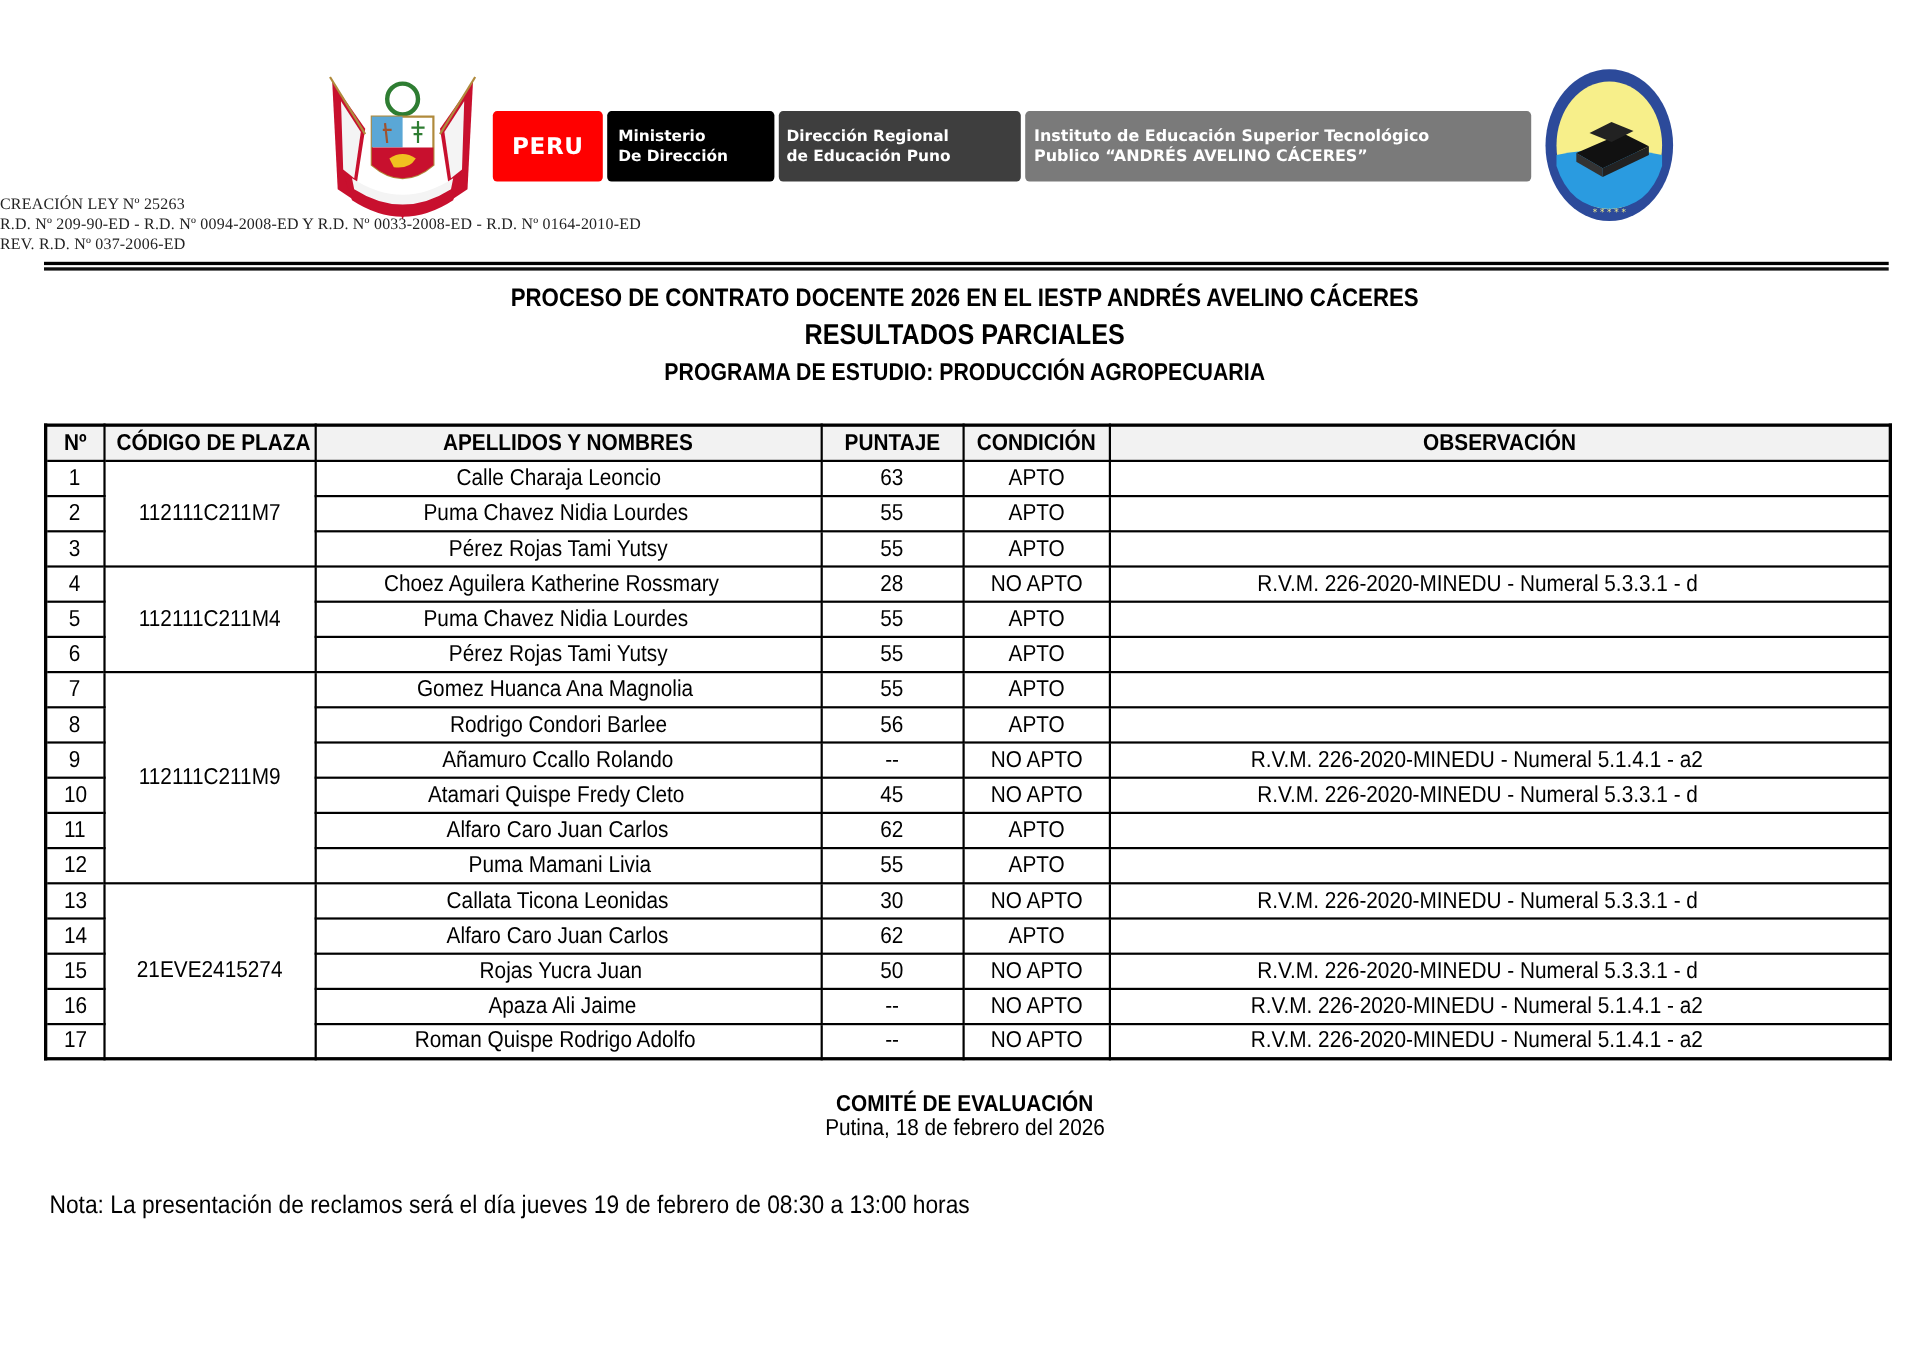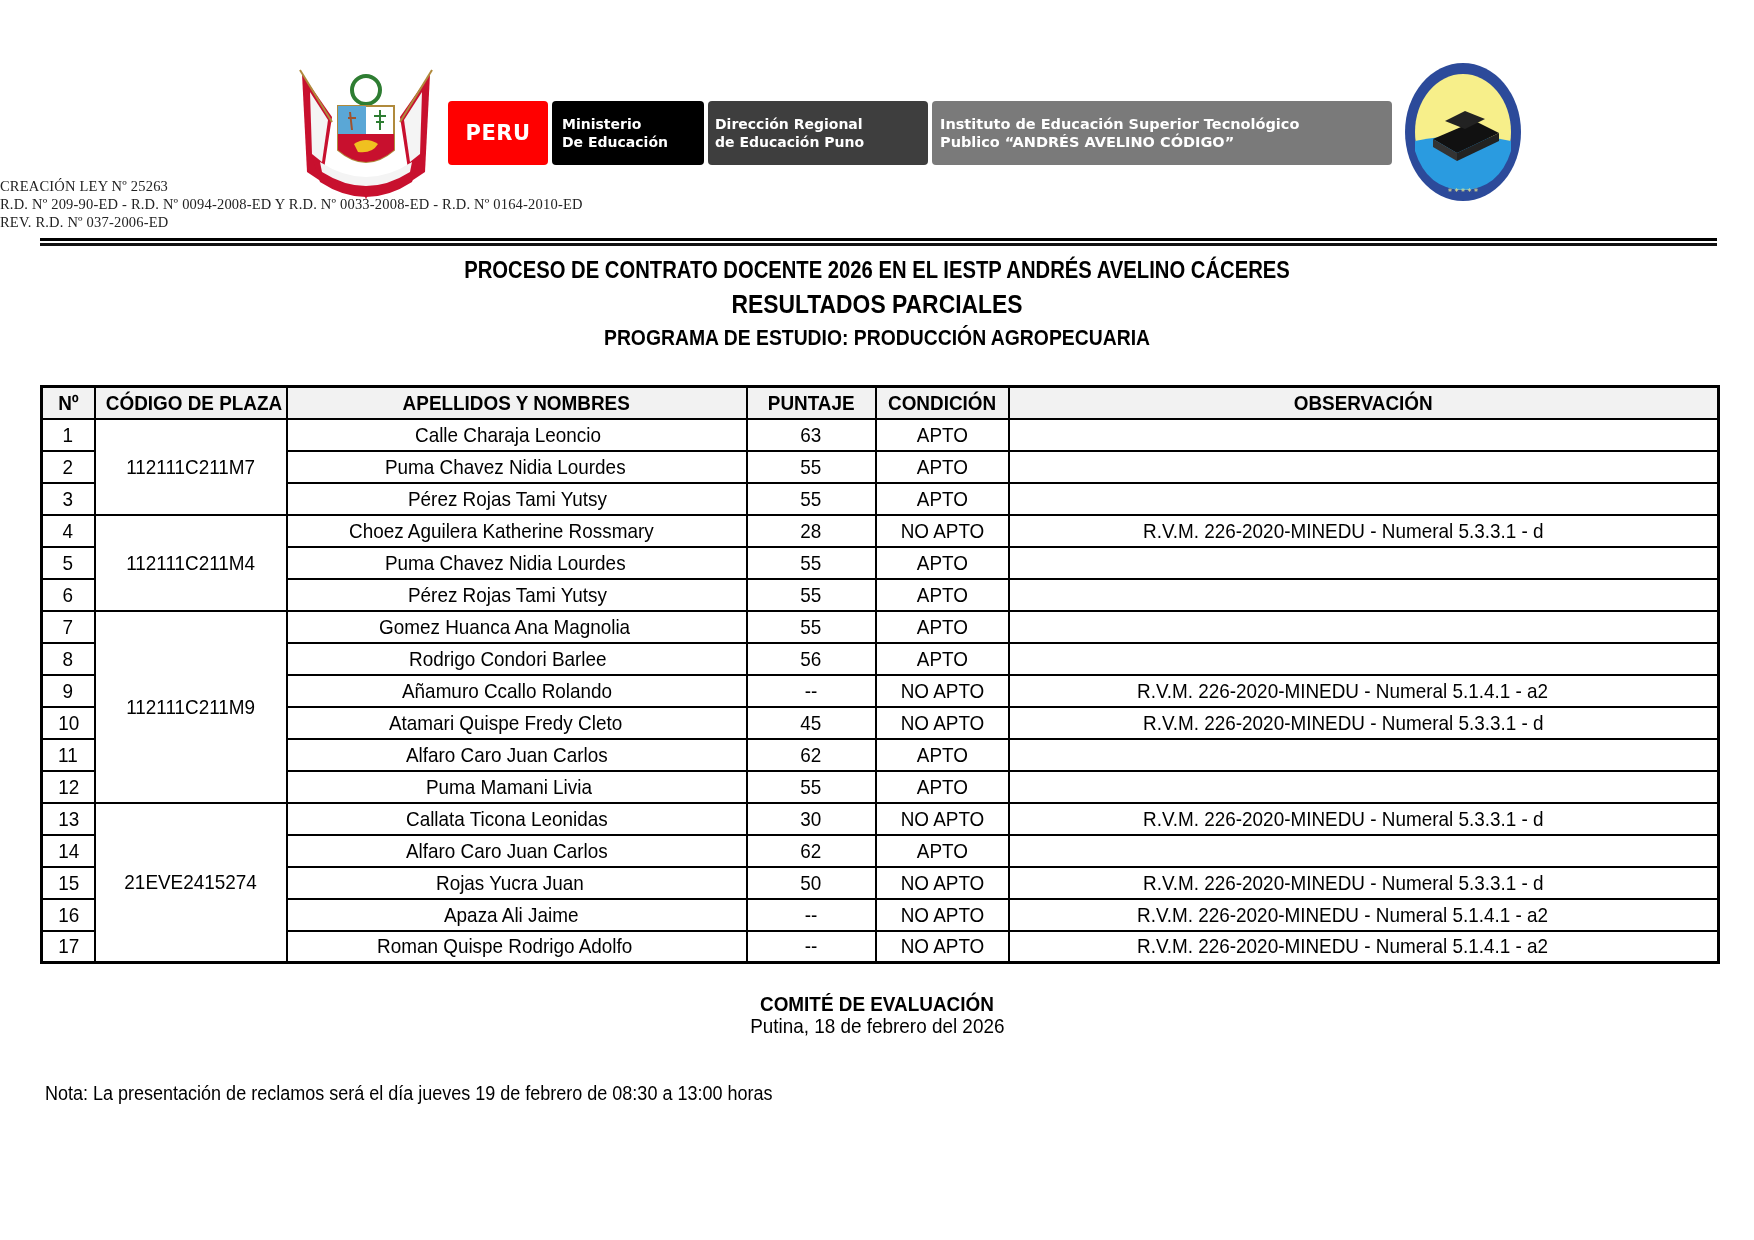--- a/index.html
+++ b/index.html
@@ -36,21 +36,21 @@
   table.results th { background: #f2f2f2; font-weight: bold; text-align: center; }
   table.results td.c { text-align: center; }
   table.results td.l { text-align: center; padding-left: 4px; }
   .cond-text, .th-text, .cell-text { display: inline-block; transform: scaleX(0.9); transform-origin: left center; }
   td.c .cell-text, th .th-text { transform-origin: center center; }
   table.results { border: 3px solid #000; }
 
   .footer-date { position: absolute; left: 0; width: 1754px; text-align: center; top: 990px; font-size: 21px; margin-top: 24px; }
   .footer-date span, .committee span, .note span { display: inline-block; transform: scaleX(0.9); }
   .committee { position: absolute; left: 0; width: 1754px; text-align: center; top: 992px; font-size: 21px; font-weight: bold; }
-  .note { position: absolute; left: 45px; top: 1082px; font-size: 20px; }
+  .note { position: absolute; left: 45px; top: 1082px; font-size: 23px; }
   .note span { transform-origin: left center; }
 </style>
 </head>
 <body>
 
 <svg class="coat" viewBox="0 0 148 142">
 
   <path d="M10 12 L40 55 L30 120 L15 110 Z" fill="#c8102e"></path>
   <path d="M18 30 L36 58 L30 100 L20 92 Z" fill="#f4f4f4"></path>
   <path d="M8 8 L40 60" stroke="#b08a3c" stroke-width="2"></path>
@@ -73,33 +73,33 @@
 
   <path d="M70 125 L78 125 L74 138 Z" fill="#c8102e"></path>
 </svg>
 
 <div class="band peru">
   <span>PERU</span>
 </div>
 <div class="band minedu">
   <div class="two-line">
     <span>Ministerio</span>
-    <span>De Educación</span>
+    <span>De Dirección</span>
   </div>
 </div>
 <div class="band dre">
   <div class="two-line">
     <span>Dirección Regional</span>
     <span>de Educación Puno</span>
   </div>
 </div>
 <div class="band iest">
   <div class="two-line">
     <span>Instituto de Educación Superior Tecnológico</span>
-    <span>Publico “ANDRÉS AVELINO CÓDIGO”</span>
+    <span>Publico “ANDRÉS AVELINO CÁCERES”</span>
   </div>
 </div>
 
 <svg class="inst-logo" viewBox="0 0 120 142">
   <ellipse cx="60" cy="71" rx="58" ry="69" fill="#2c4a9a"></ellipse>
   <ellipse cx="60" cy="71" rx="48" ry="58" fill="#f7ef8a"></ellipse>
   <path d="M12 80 Q60 70 108 80 L108 90 Q96 128 60 129 Q24 128 12 90 Z" fill="#2a9be0"></path>
   <path d="M30 78 L72 60 L96 72 L54 92 Z" fill="#111"></path>
   <path d="M30 78 L54 92 L54 100 L30 86 Z" fill="#333"></path>
   <path d="M54 92 L96 72 L96 80 L54 100 Z" fill="#222"></path>

